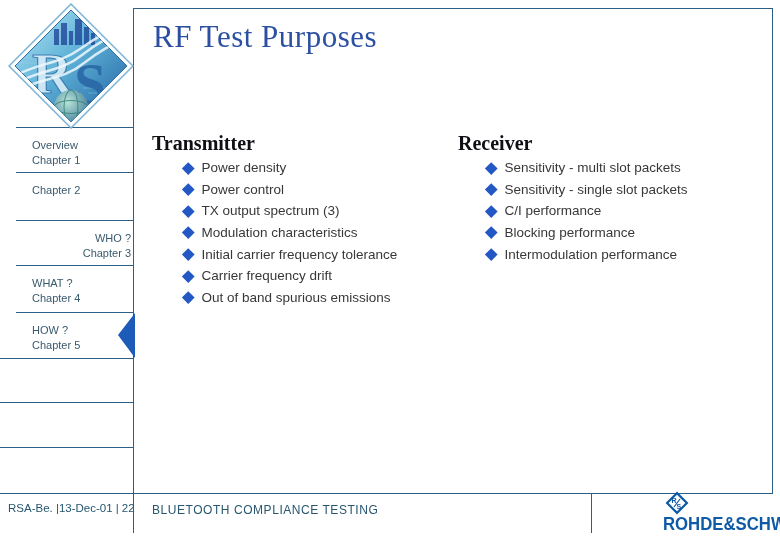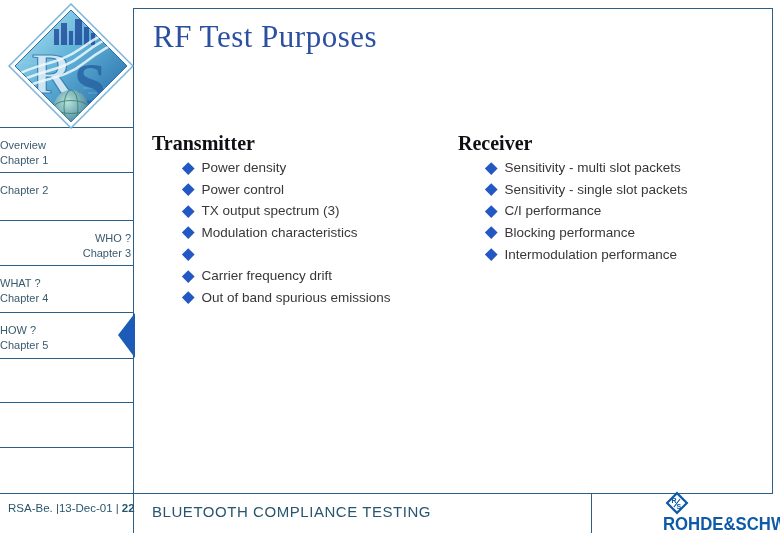--- a/index.html
+++ b/index.html
@@ -39,24 +39,25 @@
   .slide-title{
     position:absolute;left:153px;top:19px;
     font-family:"Liberation Serif", serif;
     font-size:31px;color:var(--title);
     letter-spacing:0.5px;white-space:nowrap;
   }
   
   .sidebar{position:absolute;left:0;top:127px;width:133px;}
   .side-row{
     border-top:1px solid var(--line);
-    padding:10px 2px 0 0;
+    padding:10px 2px 0 16px;
     color:var(--sidetext);
     font-size:11px;line-height:15px;
     cursor:pointer;
+    margin-left:16px;
   }
   .side-row:nth-of-type(1){height:45px;}
   .side-row:nth-of-type(2){height:48px;}
   .side-row:nth-of-type(3){height:45px;text-align:right;}
   .side-row:nth-of-type(4){height:47px;}
   .side-row:nth-of-type(5){height:46px;}
   .sidebar-empty{position:absolute;left:0;top:358px;width:133px;}
   .side-empty{border-top:1px solid var(--line);}
   .side-empty.h44{height:44px;}
   .side-empty.h45{height:45px;}
@@ -83,24 +84,24 @@
   .diamond{
     width:8.5px;height:8.5px;background:var(--bullet);
     transform:rotate(45deg);margin-right:9px;flex:0 0 auto;
   }
   .b-text{font-size:13.5px;color:var(--body);}
   
   .footer-left{
     position:absolute;left:8px;top:502px;
     font-size:11.5px;color:var(--foottext);white-space:nowrap;
   }
-  .footer-left b{font-weight:bold;margin-left:3px;}
+  .footer-left b{font-weight:normal;margin-left:3px;}
   .footer-center{
     position:absolute;left:152px;top:503px;
-    font-size:15px;letter-spacing:0.55px;color:var(--foottext);white-space:nowrap;
+    font-size:12px;letter-spacing:0.55px;color:var(--foottext);white-space:nowrap;
   }
   .brand{
     position:absolute;left:614px;top:492px;width:160px;height:44px;margin-left:47px;
   }
   .brand-word{
     position:absolute;left:2px;top:22px;
     font-size:18px;font-weight:bold;color:var(--brand);
     letter-spacing:0px;transform:scaleX(0.93);transform-origin:left;
     white-space:nowrap;
   }
@@ -208,20 +209,21 @@
     <div class="b-row">
     <span class="diamond"></span>
     <span class="b-text">TX output spectrum (3)</span>
   </div>
     <div class="b-row">
     <span class="diamond"></span>
     <span class="b-text">Modulation characteristics</span>
   </div>
     <div class="b-row">
     <span class="diamond"></span>
+    <span class="b-text">Initial carrier frequency tolerance</span>
   </div>
     <div class="b-row">
     <span class="diamond"></span>
     <span class="b-text">Carrier frequency drift</span>
   </div>
     <div class="b-row">
     <span class="diamond"></span>
     <span class="b-text">Out of band spurious emissions</span>
   </div>
   </div>

